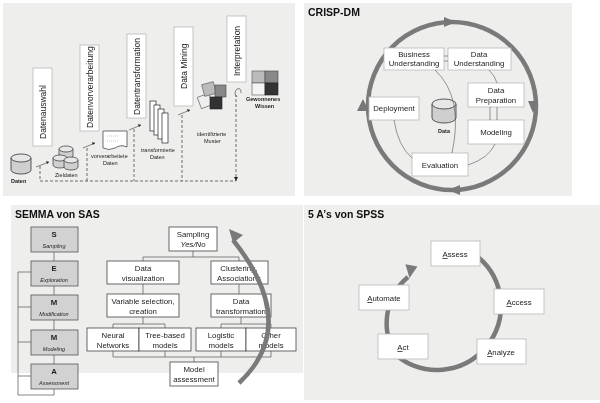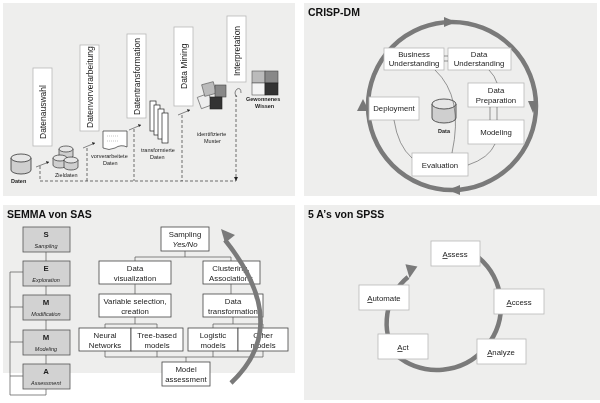--- a/index.html
+++ b/index.html
@@ -114,21 +114,21 @@
     <g>
       <path class="dash" d="M37,163 V178 H233 V92"></path>
       <path class="dash" d="M84,145 V178"></path>
       <path class="dash" d="M131,126 V178"></path>
       <path class="dash" d="M179,112 V178"></path>
       <path d="M233,178 l-2,-4 h4 z" fill="#222"></path>
     </g>
   </svg>
 </div>
 
-<div class="panel" style="left:304px;top:3px;width:293px;height:193px;">
+<div class="panel" style="left:304px;top:3px;width:268px;height:193px;">
   <div class="ptitle">CRISP-DM</div>
   <svg width="293" height="193">
     <circle cx="148" cy="103" r="84" class="big"></circle>
     <path d="M140,14 l12,5 l-12,5 z" fill="#777"></path>
     <path d="M227,98 l5,12 l5,-12 z" transform="translate(-3,0)" fill="#777"></path>
     <path d="M156,182 l-12,5 l12,5 z" fill="#777"></path>
     <path d="M53,108 l6,-12 l6,12 z" fill="#777"></path>
 
     <g>
       <rect class="box" x="80" y="45" width="60" height="22"></rect>
@@ -168,21 +168,21 @@
       <path class="thin" d="M140,53 h4 M144,58 h-4"></path>
       <path class="thin" d="M185,67 q6,6 8,13"></path>
       <path class="thin" d="M186,104 v13 M193,117 v-13"></path>
       <path class="thin" d="M191,141 q-6,14 -27,21"></path>
       <path class="thin" d="M108,155 q-14,-12 -18,-38"></path>
       <path class="thin" d="M148,150 q12,-56 -17,-83"></path>
     </g>
   </svg>
 </div>
 
-<div class="panel" style="left:3px;top:205px;width:292px;height:168px;">
+<div class="panel" style="left:11px;top:205px;width:292px;height:168px;">
   <div class="ptitle">SEMMA von SAS</div>
   <svg width="292" height="195">
 
     <g>
       <rect class="gbox" x="20" y="22" width="47" height="25"></rect>
       <text class="t8 tb" x="43" y="32" text-anchor="middle">S</text>
       <text class="t6 ti" x="43" y="43" text-anchor="middle">Sampling</text>
     </g>
     <g>
       <rect class="gbox" x="20" y="56" width="47" height="25"></rect>

